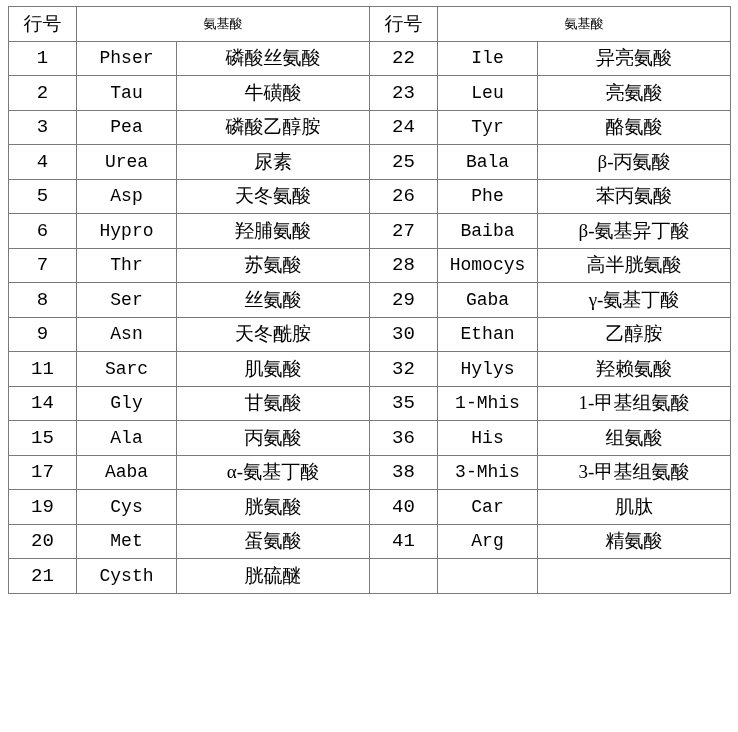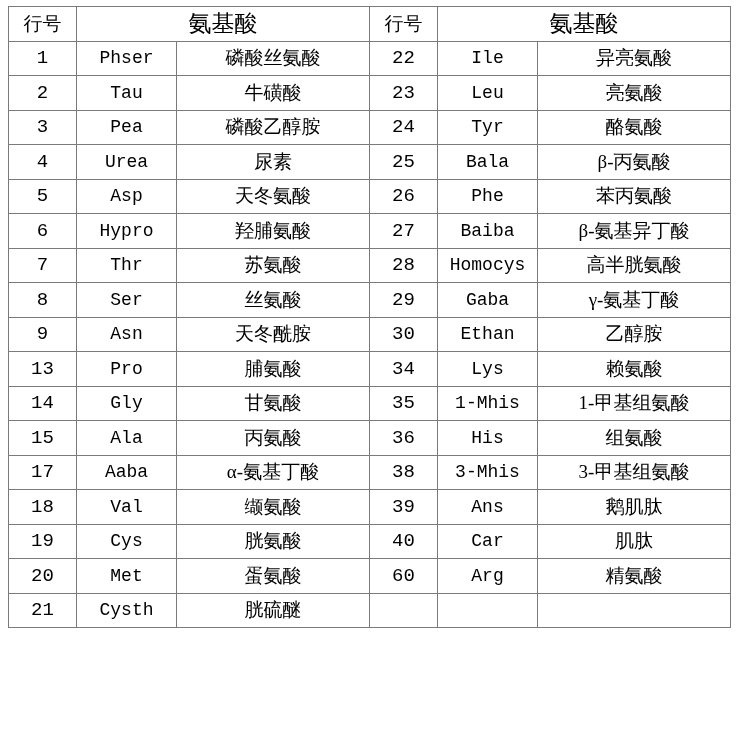--- a/index.html
+++ b/index.html
@@ -35,21 +35,21 @@
   
   col.c-num   { width: 68px; }
   col.c-abbr  { width: 100px; }
   col.c-name  { width: 193px; }
   .head-num {
     font-family: Liberation Serif, serif;
     font-size: 19px;
   }
   .head-name {
     font-family: Liberation Serif, serif;
-    font-size: 23px;
+    font-size: 13px;
   }
   .cell-num {
     font-family: "Liberation Mono", monospace;
     font-size: 19px;
   }
   .cell-abbr {
     font-family: "Liberation Mono", monospace;
     font-size: 18px;
   }
   .cell-name {
@@ -162,30 +162,30 @@
       <tr>
         <td class="cell-num">9</td>
         <td class="cell-abbr">Asn</td>
         <td class="cell-name">天冬酰胺</td>
         <td class="cell-num">30</td>
         <td class="cell-abbr">Ethan</td>
         <td class="cell-name">乙醇胺</td>
       </tr>
 
 
-
-
-      <tr>
-        <td class="cell-num">13</td>
-        <td class="cell-abbr">Pro</td>
-        <td class="cell-name">脯氨酸</td>
-        <td class="cell-num">34</td>
-        <td class="cell-abbr">Lys</td>
-        <td class="cell-name">赖氨酸</td>
-      </tr>
+      <tr>
+        <td class="cell-num">11</td>
+        <td class="cell-abbr">Sarc</td>
+        <td class="cell-name">肌氨酸</td>
+        <td class="cell-num">32</td>
+        <td class="cell-abbr">Hylys</td>
+        <td class="cell-name">羟赖氨酸</td>
+      </tr>
+
+
 
       <tr>
         <td class="cell-num">14</td>
         <td class="cell-abbr">Gly</td>
         <td class="cell-name">甘氨酸</td>
         <td class="cell-num">35</td>
         <td class="cell-abbr">1-Mhis</td>
         <td class="cell-name">1-甲基组氨酸</td>
       </tr>
 
@@ -201,43 +201,35 @@
 
       <tr>
         <td class="cell-num">17</td>
         <td class="cell-abbr">Aaba</td>
         <td class="cell-name greek">α-氨基丁酸</td>
         <td class="cell-num">38</td>
         <td class="cell-abbr">3-Mhis</td>
         <td class="cell-name">3-甲基组氨酸</td>
       </tr>
 
-      <tr>
-        <td class="cell-num">18</td>
-        <td class="cell-abbr">Val</td>
-        <td class="cell-name">缬氨酸</td>
-        <td class="cell-num">39</td>
-        <td class="cell-abbr">Ans</td>
-        <td class="cell-name">鹅肌肽</td>
-      </tr>
 
       <tr>
         <td class="cell-num">19</td>
         <td class="cell-abbr">Cys</td>
         <td class="cell-name">胱氨酸</td>
         <td class="cell-num">40</td>
         <td class="cell-abbr">Car</td>
         <td class="cell-name">肌肽</td>
       </tr>
 
       <tr>
         <td class="cell-num">20</td>
         <td class="cell-abbr">Met</td>
         <td class="cell-name">蛋氨酸</td>
-        <td class="cell-num">60</td>
+        <td class="cell-num">41</td>
         <td class="cell-abbr">Arg</td>
         <td class="cell-name">精氨酸</td>
       </tr>
 
       <tr>
         <td class="cell-num">21</td>
         <td class="cell-abbr">Cysth</td>
         <td class="cell-name">胱硫醚</td>
         <td class="cell-num empty-cell"></td>
         <td class="cell-abbr empty-cell"></td>

